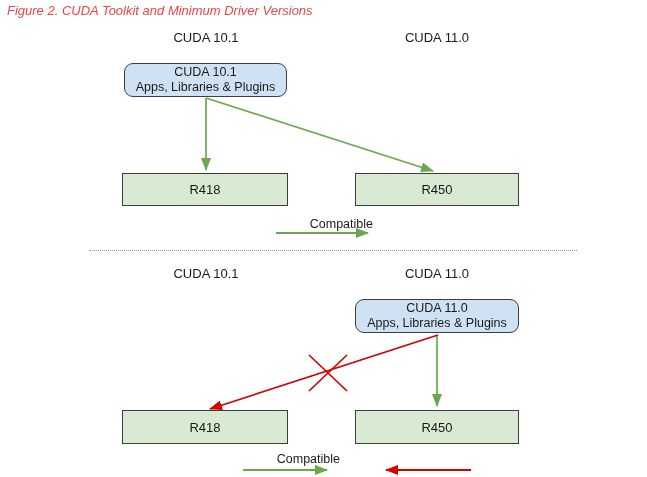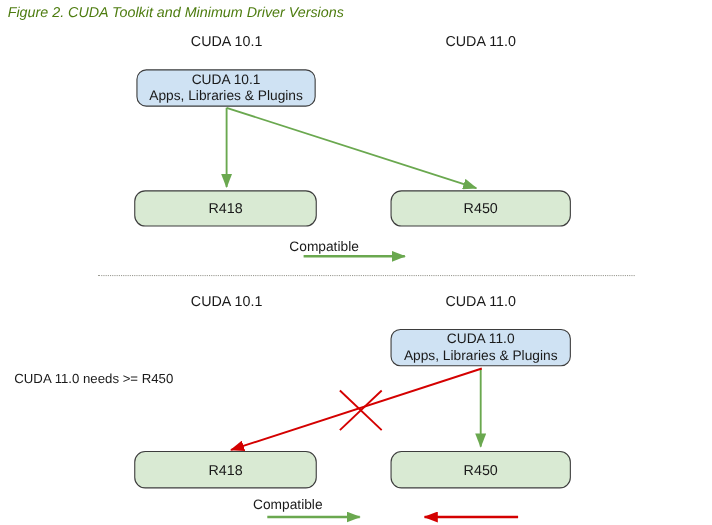--- a/index.html
+++ b/index.html
@@ -2,36 +2,36 @@
 <html style="--blue-box-fill: #cfe2f3; --green-box-fill: #d9ead3; --box-border: #3d3d3d; --arrow-green: #6aa84f; --arrow-red: #d40000; --text: #1a1a1a;"><head>
 <meta charset="utf-8">
 <style>
   html,body{margin:0;padding:0;background:#fff;}
   .figure{
     position:relative;width:647px;height:477px;background:#fff;overflow:hidden;
     font-family:"Liberation Sans","DejaVu Sans",sans-serif;
     color:var(--text,#1a1a1a);
   }
   .title{
-    position:absolute;left:7px;top:3px;font-size:13px;font-style:italic;color:#4d7c0f;
+    position:absolute;left:7px;top:3px;font-size:13px;font-style:italic;color:#ef4444;
     white-space:nowrap;
   }
   .col-header{
     position:absolute;width:120px;text-align:center;font-size:13px;white-space:nowrap;
   }
   .node{
     position:absolute;box-sizing:border-box;
     border:1.4px solid var(--box-border,#3d3d3d);
     display:flex;flex-direction:column;align-items:center;justify-content:center;
     font-size:12.5px;line-height:15px;text-align:center;
   }
   .node.blue{background:var(--blue-box-fill,#cfe2f3);border-radius:9px;}
-  .node.green{background:var(--green-box-fill,#d9ead3);border-radius:10px;font-size:13px;}
+  .node.green{background:var(--green-box-fill,#d9ead3);border-radius:0;font-size:13px;}
   .req-label{position:absolute;font-size:12px;white-space:nowrap;}
-  .legend-label{position:absolute;width:110px;text-align:left;font-size:12.5px;white-space:nowrap;}
+  .legend-label{position:absolute;width:110px;text-align:right;font-size:12.5px;white-space:nowrap;}
   .divider{
     position:absolute;left:89px;top:250px;width:488px;height:0;
     border-top:1.5px dotted #9b9b93;
   }
   svg.overlay{position:absolute;left:0;top:0;pointer-events:none;}
   .stroke-green{stroke:var(--arrow-green,#6aa84f);}
   .stroke-red{stroke:var(--arrow-red,#d40000);}
   .fill-green{fill:var(--arrow-green,#6aa84f);}
   .fill-red{fill:var(--arrow-red,#d40000);}
   .arrow{stroke-width:1.7px;fill:none;}
@@ -65,21 +65,20 @@
   <div class="divider"></div>
 
   <div class="col-header" style="left:146px;top:266px">CUDA 10.1</div>
   <div class="col-header" style="left:377px;top:266px">CUDA 11.0</div>
 
   <div class="node blue" style="left:355px;top:299px;width:164px;height:34px">
     <div>CUDA 11.0</div>
     <div>Apps, Libraries &amp; Plugins</div>
   </div>
 
-  <div class="req-label" style="left:13px;top:337px">CUDA 11.0 needs &gt;= R450</div>
 
   <div class="node green" style="left:122px;top:410px;width:166px;height:34px">
     <div>R418</div>
   </div>
   <div class="node green" style="left:355px;top:410px;width:164px;height:34px">
     <div>R450</div>
   </div>
 
   <div class="legend-label" style="left:230px;top:452px">Compatible</div>
 

